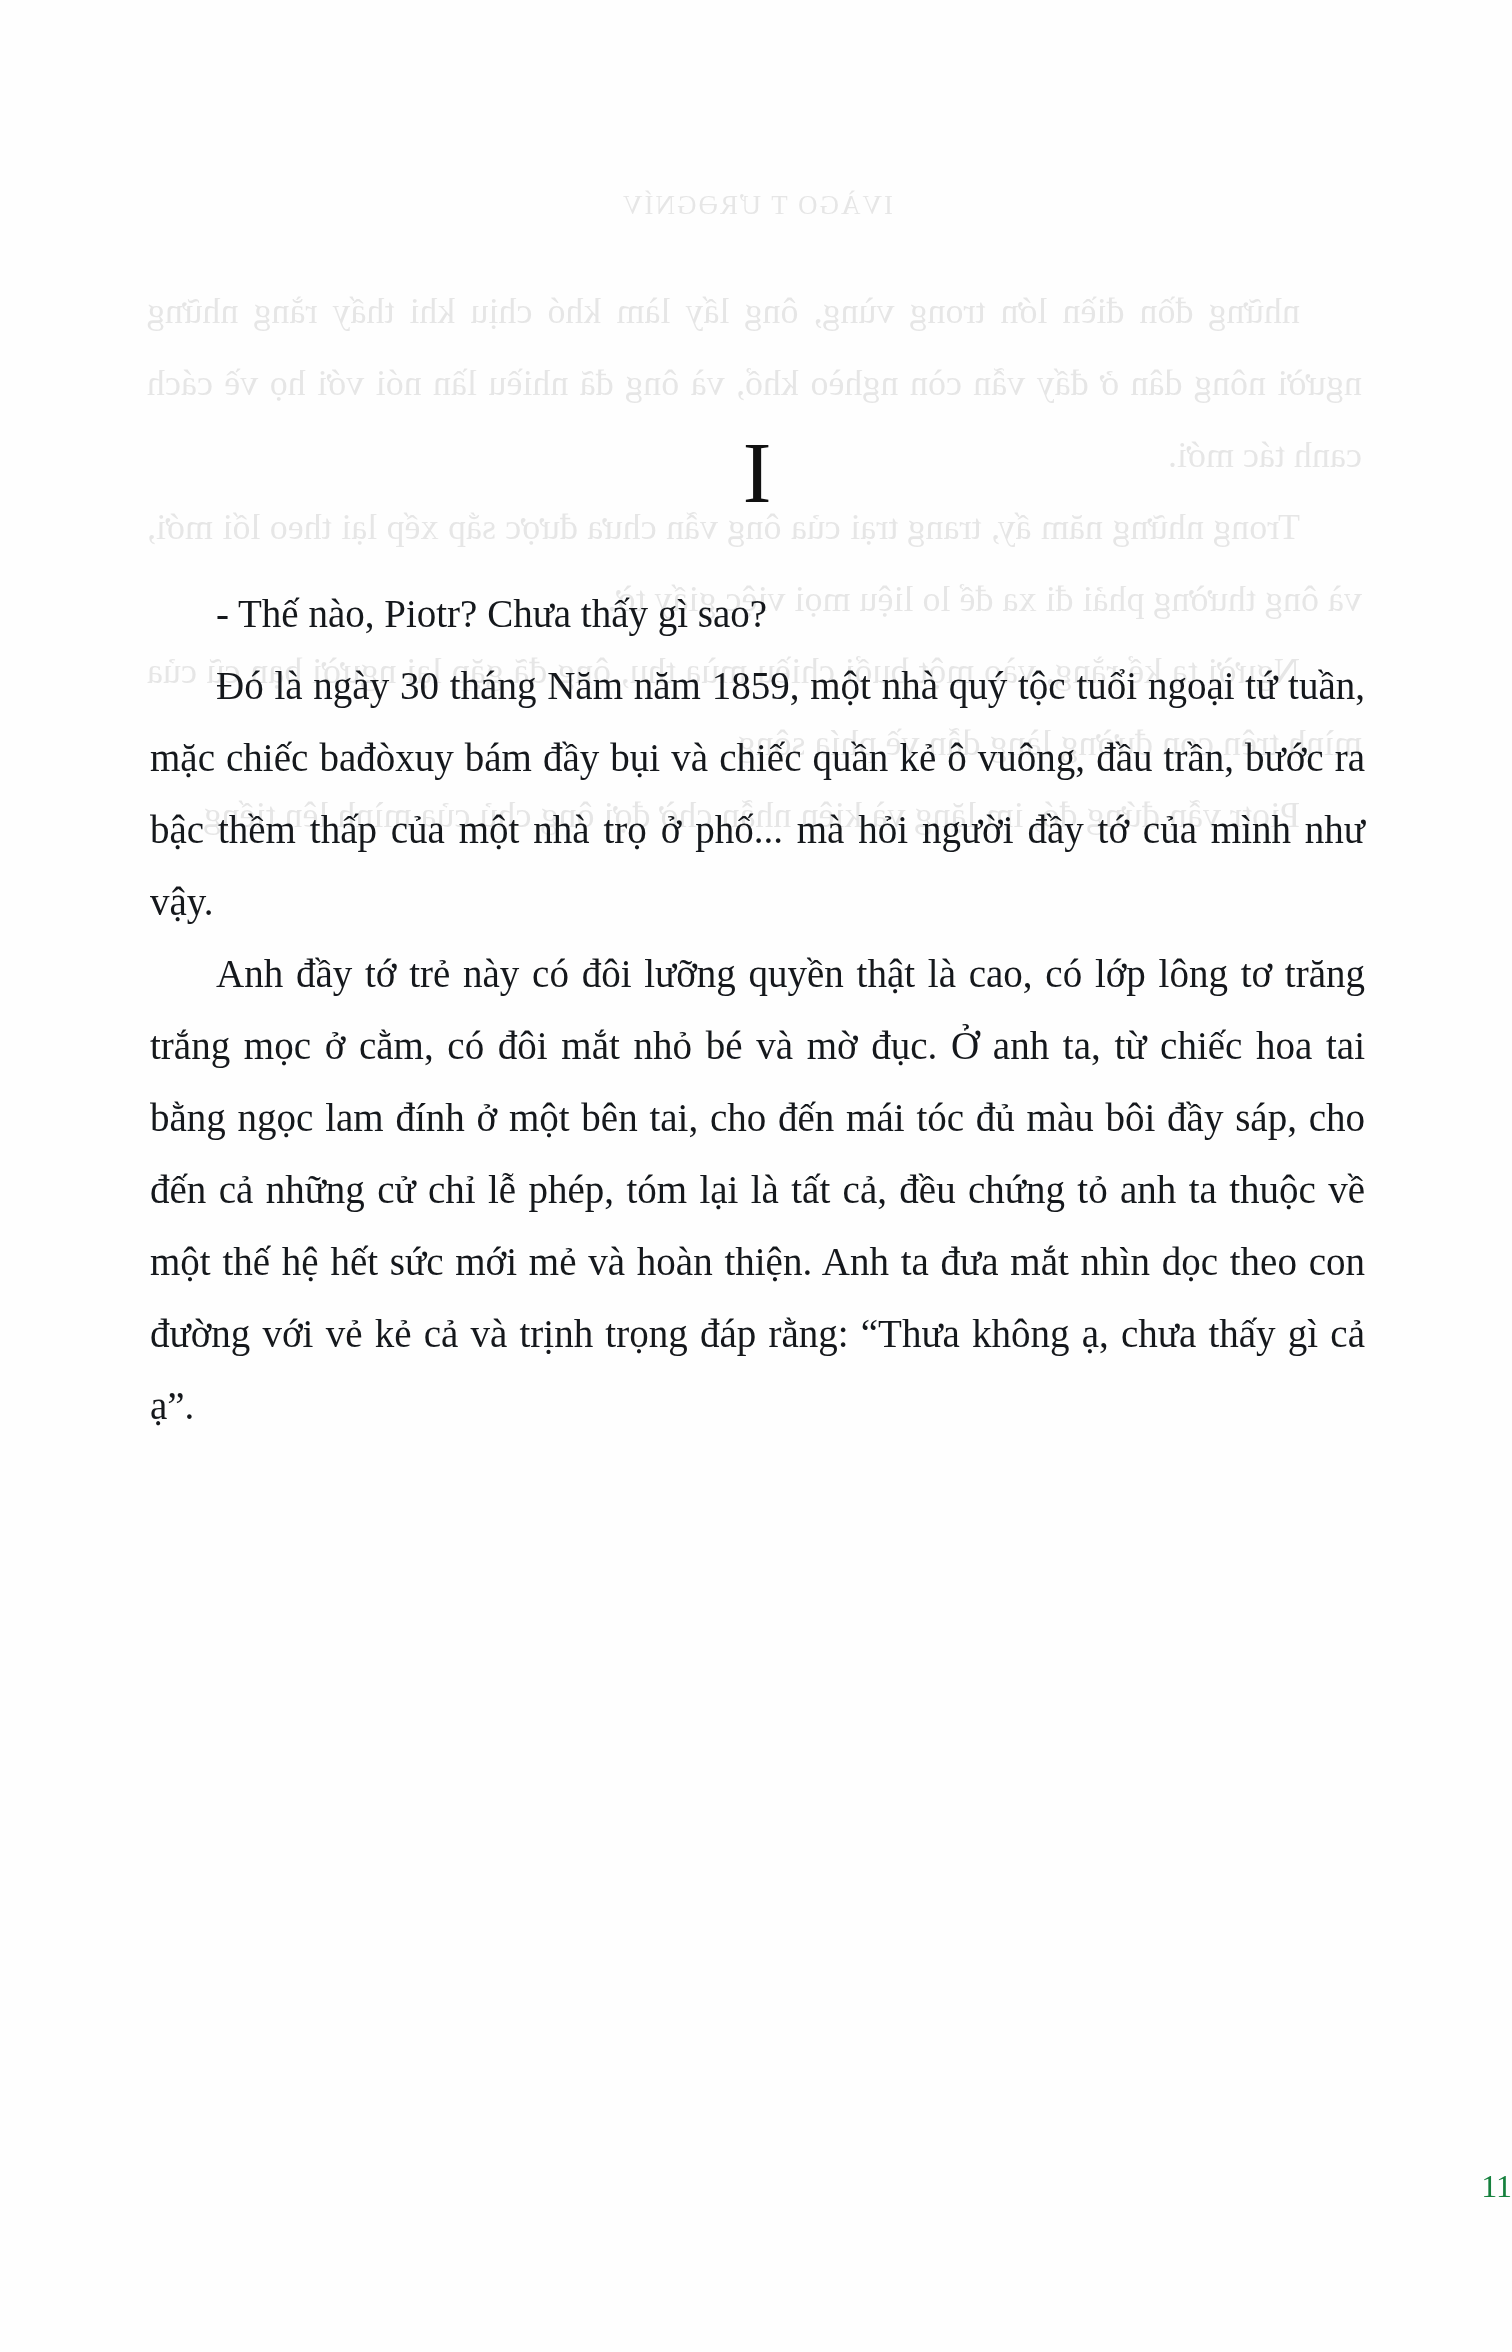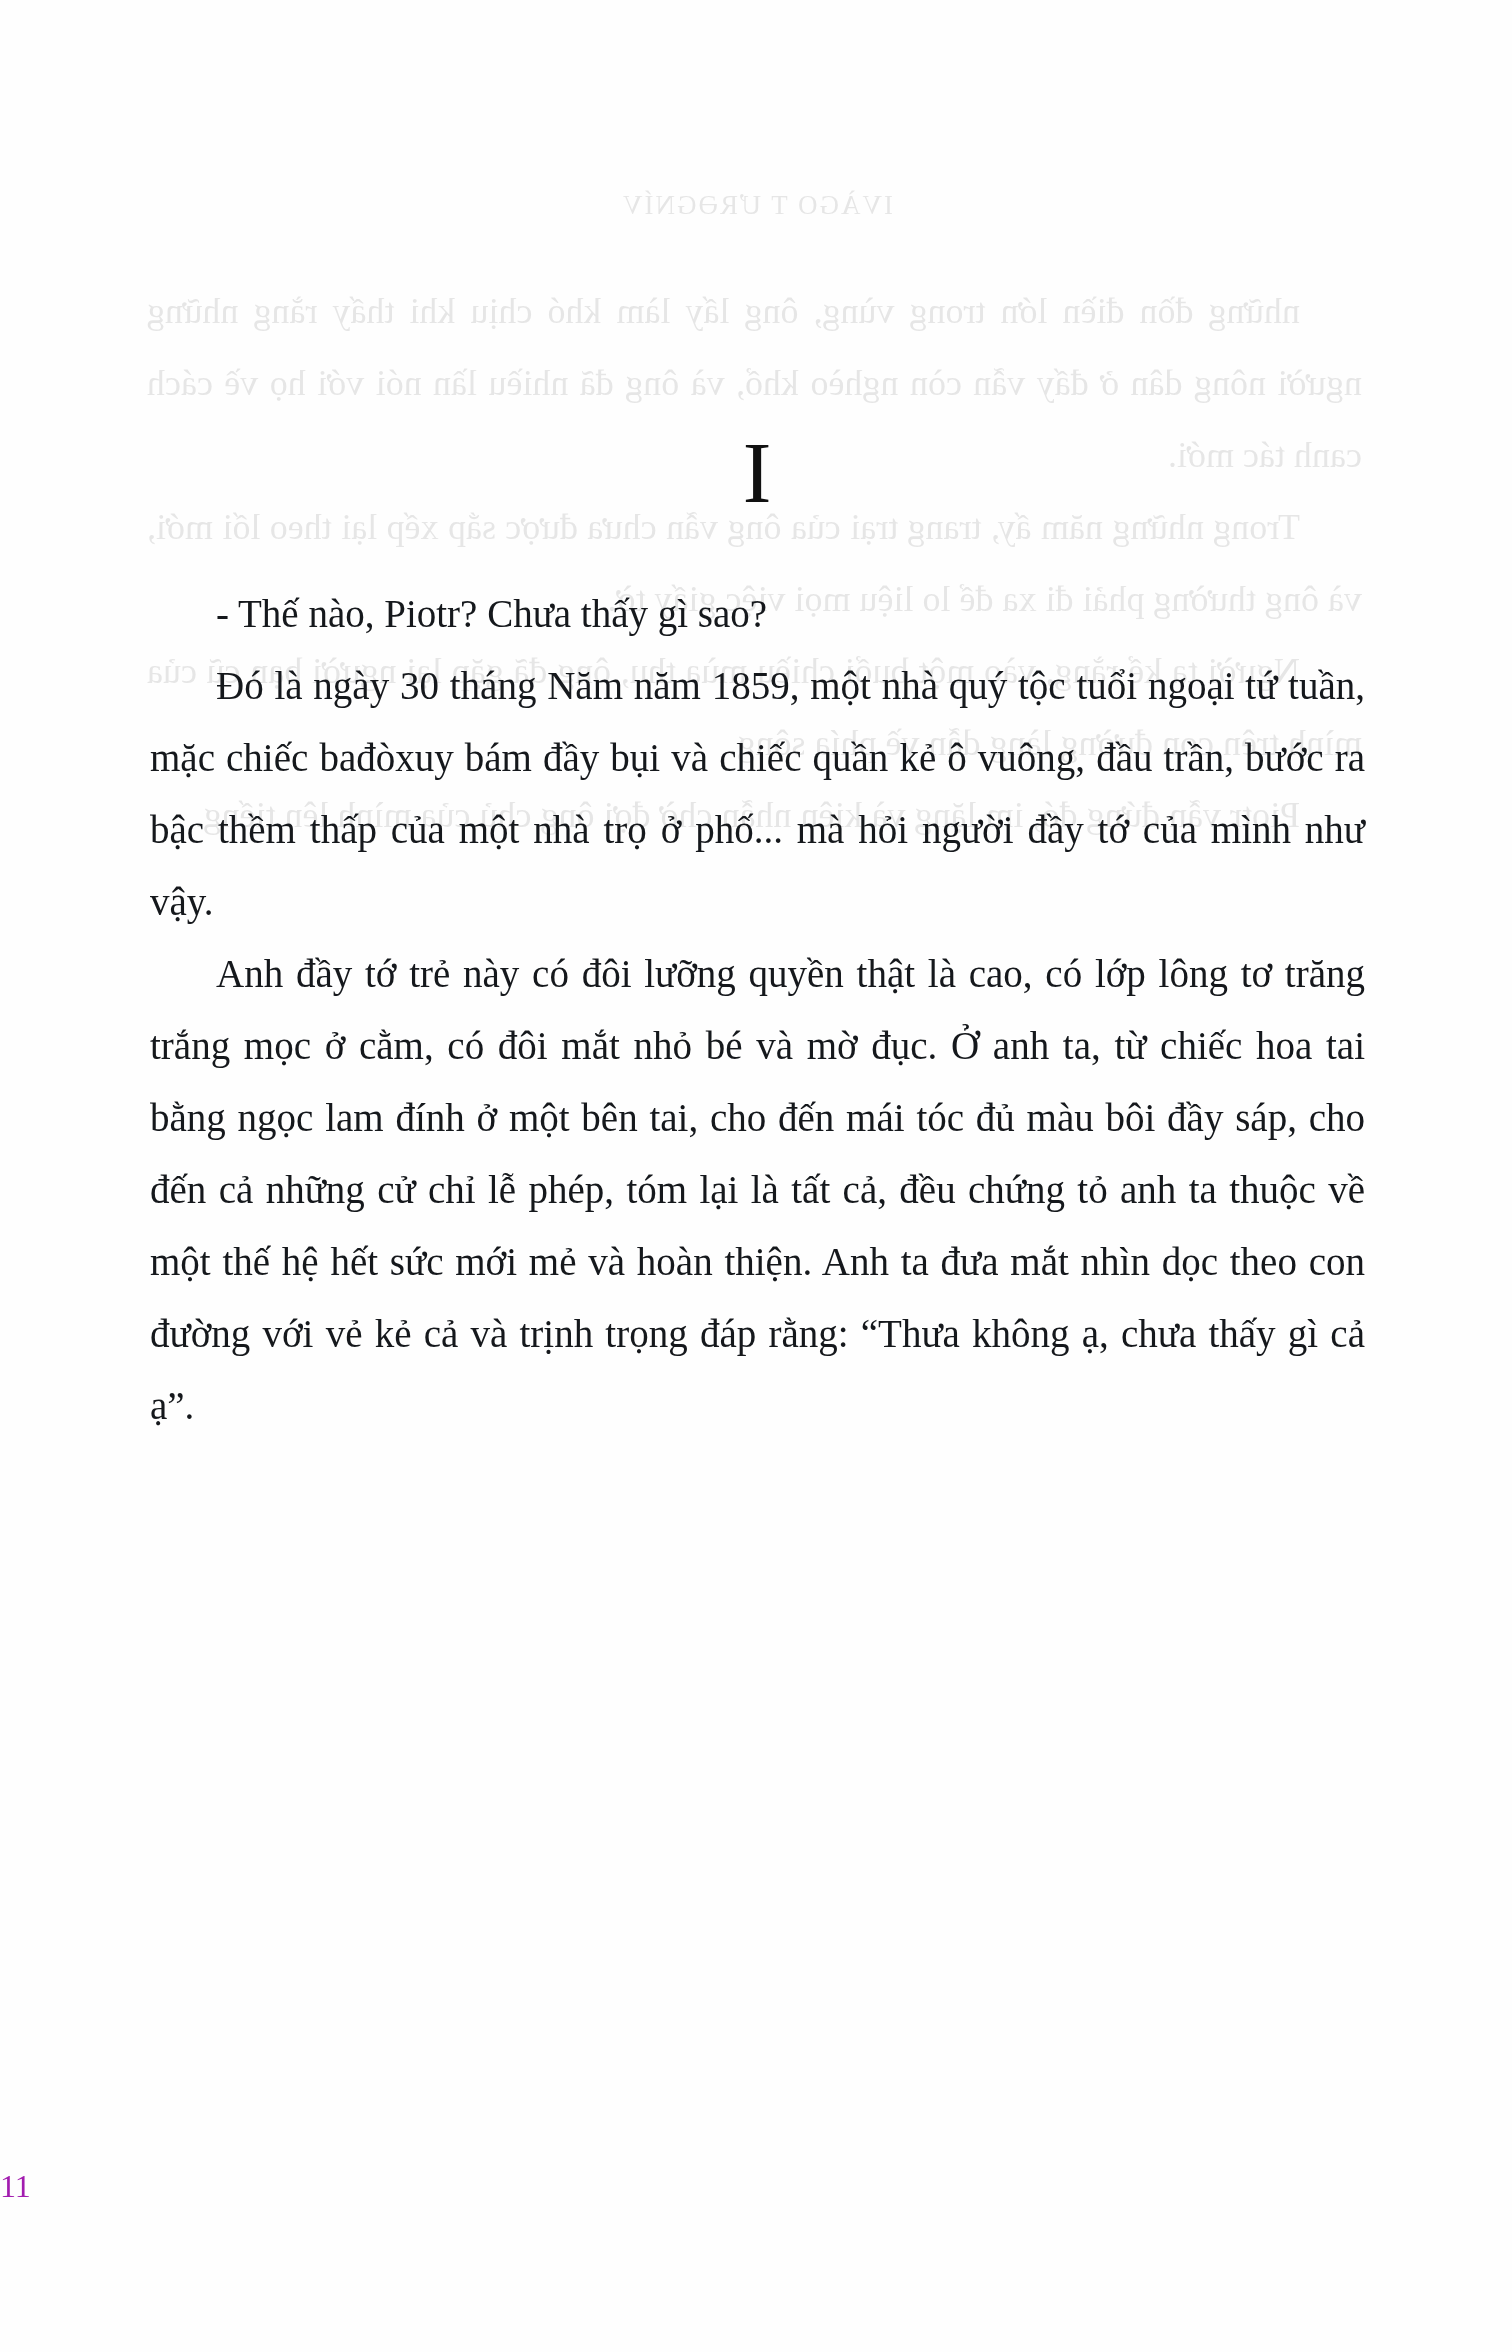--- a/index.html
+++ b/index.html
@@ -87,23 +87,23 @@
   }
   .body-text p.dialogue {
     text-indent: 66px;
   }
 
   .page-number {
     position: absolute;
     left: 0;
     top: 2168px;
     width: 1512px;
-    text-align: left;
+    text-align: right;
     font-size: 32px;
-    color: #a21caf;
+    color: #15803d;
     font-family: "Liberation Serif", serif;
   }
 </style>
 </head>
 <body>
 
 <div class="page">
 
   <div class="bleed-layer">
     <div class="bleed-header">IVÀGO T ƯRƏGNÍV</div>

